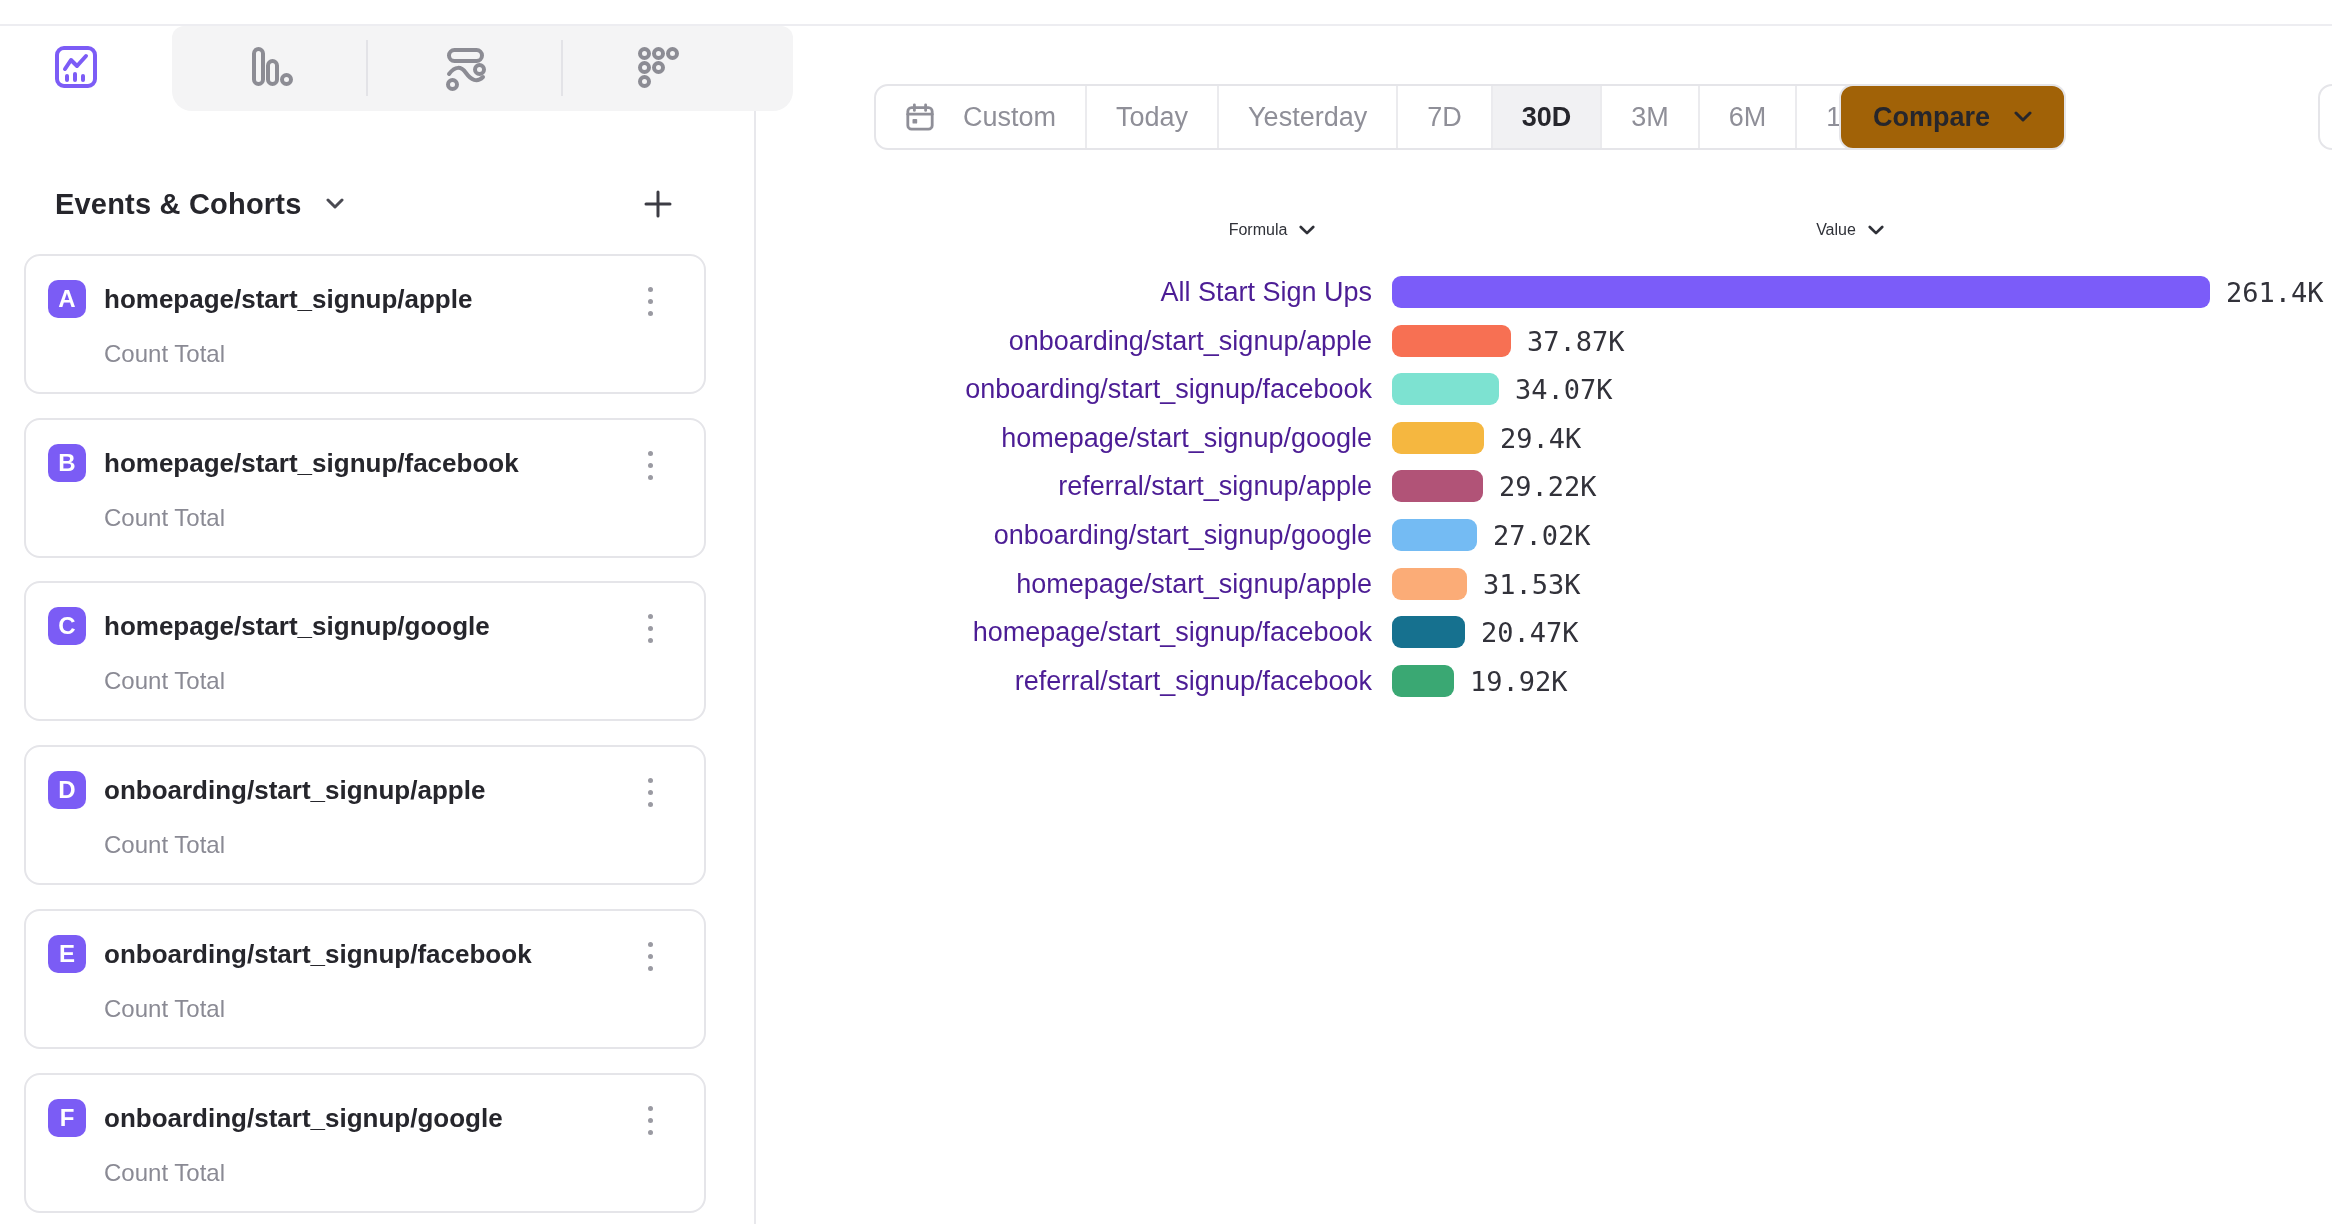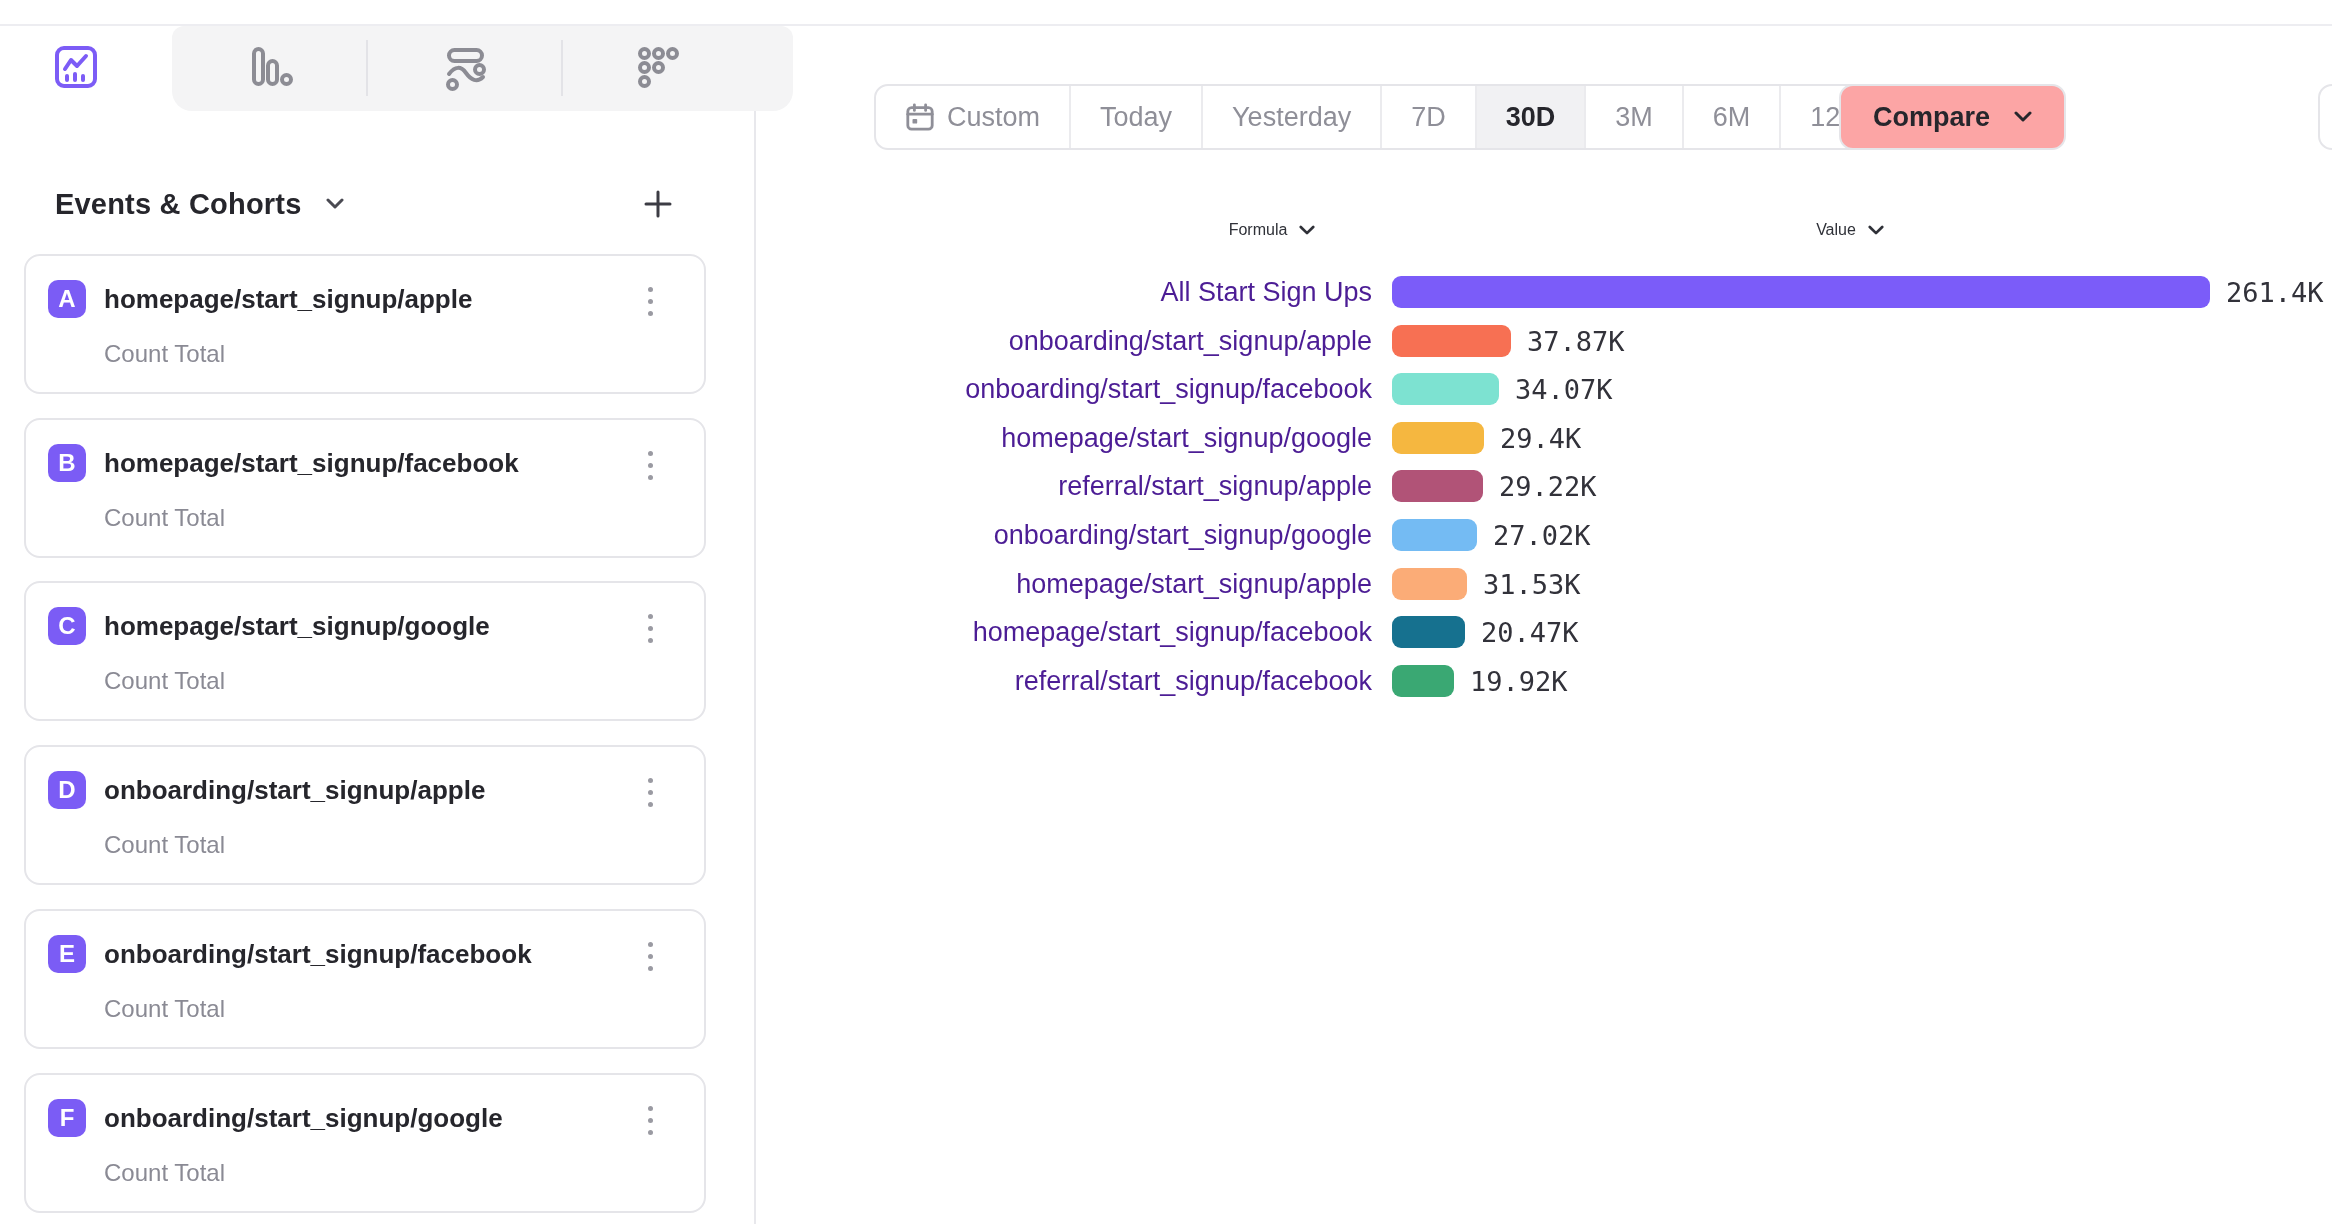--- a/index.html
+++ b/index.html
@@ -23,26 +23,26 @@
   .card-title{position:absolute;left:78px;top:28px;font-size:26px;font-weight:700;color:#26262c;}
   .card-metric{position:absolute;left:78px;top:84px;font-size:24px;color:#8a8a94;}
   .kebab{position:absolute;left:606px;top:22px;width:36px;height:46px;display:flex;flex-direction:column;
          align-items:center;justify-content:center;gap:7px;cursor:pointer;}
   .kebab i{width:5px;height:5px;border-radius:50%;background:#9a9aa2;}
   .v-divider{left:754px;top:111px;width:2px;height:1113px;background:#e8e8ec;}
 
   
   .date-control{left:874px;top:84px;height:66px;display:flex;align-items:stretch;background:#fff;
                 border:2px solid #e5e5e9;border-radius:14px;overflow:hidden;box-sizing:border-box;}
-  .seg{display:flex;align-items:center;justify-content:space-between;gap:12px;padding:0 29px;
+  .seg{display:flex;align-items:center;justify-content:space-between;gap:28px;padding:0 29px;
        font-size:27px;color:#8f8f98;border-right:2px solid #ebebee;cursor:pointer;white-space:nowrap;}
   .seg:last-child{border-right:none;}
   .seg.active{background:#f1f1f3;color:#26262c;font-weight:700;}
   .compare-btn{left:1839px;top:84px;height:66px;display:flex;align-items:center;gap:24px;padding:0 32px;
-               background:#fca5a5;border:2px solid #e5e5e9;border-radius:14px;box-sizing:border-box;
+               background:#a16207;border:2px solid #e5e5e9;border-radius:14px;box-sizing:border-box;
                font-size:27px;font-weight:700;color:#26262c;cursor:pointer;}
   .cutoff-pill{left:2318px;top:84px;width:44px;height:66px;background:#fff;border:2px solid #e5e5e9;
                border-radius:14px;box-sizing:border-box;}
 
   
   .col-header{top:212px;width:220px;height:36px;display:flex;align-items:center;justify-content:center;gap:12px;
               font-size:16px;font-weight:500;color:#2f3138;cursor:pointer;}
   .chart-row{left:0;width:2332px;height:46px;display:flex;align-items:center;}
   .row-label{width:1372px;flex:none;text-align:right;font-size:27px;color:#4c1d95;}
   .row-bar{height:32px;border-radius:9px;margin-left:20px;flex:none;}

